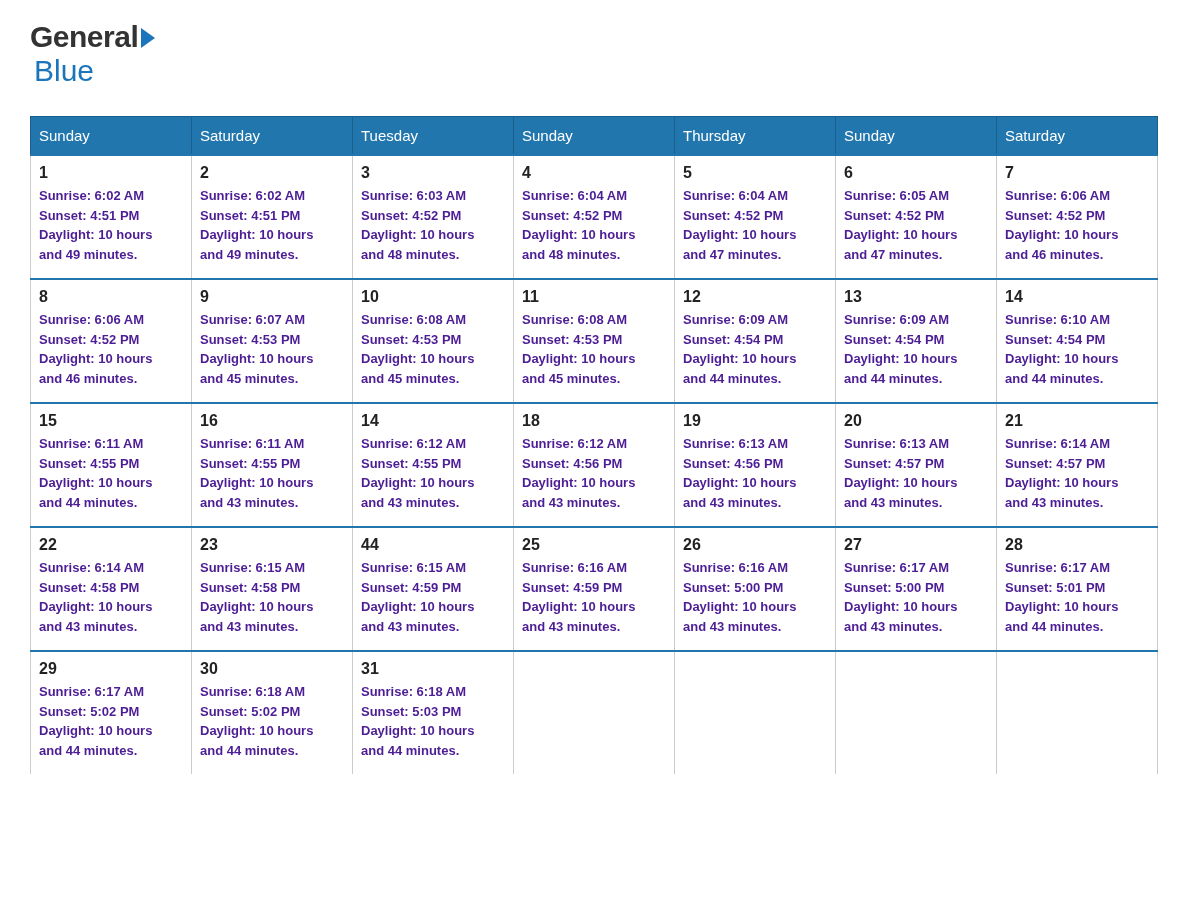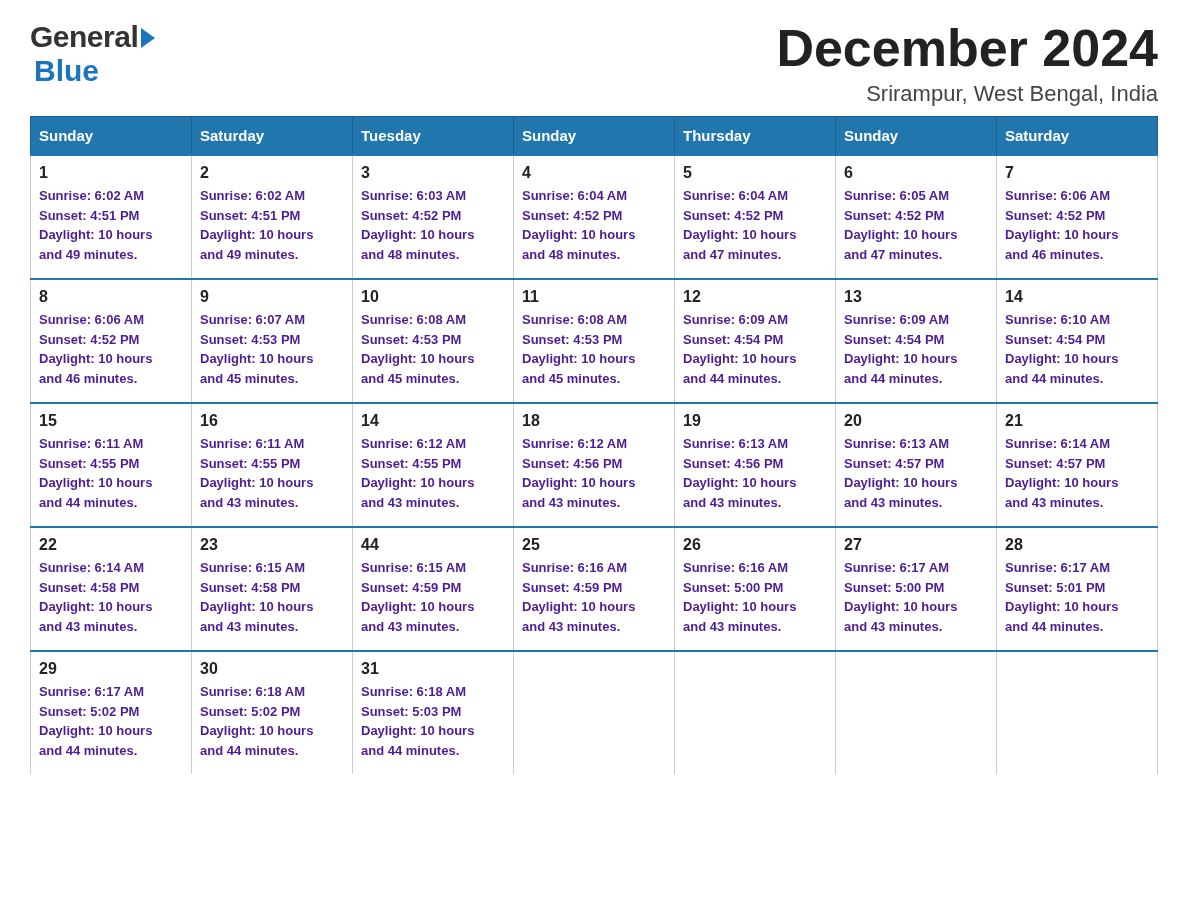--- a/index.html
+++ b/index.html
@@ -7,21 +7,21 @@
       font-family: Arial, sans-serif;
       background: #fff;
       padding: 20px 30px;
       width: 1188px;
       min-height: 918px;
     }
     .header {
       display: flex;
       justify-content: space-between;
       align-items: flex-start;
-      margin-bottom: 9px;
+      margin-bottom: 28px;
     }
     .title-section {
       text-align: right;
     }
     .month-title {
       font-size: 52px;
       font-weight: bold;
       color: #222;
       line-height: 1.1;
     }
@@ -33,21 +33,21 @@
     table {
       width: 100%;
       border-collapse: collapse;
       table-layout: fixed;
     }
     thead th {
       background-color: #2176ae;
       color: #fff;
       padding: 10px 8px;
       font-size: 15px;
-      font-weight: bold;
+      font-weight: normal;
       text-align: left;
       border: 1px solid #1a5f8e;
     }
     tbody td {
       vertical-align: top;
       padding: 8px 8px 14px 8px;
       font-size: 13px;
       color: #333;
       border-left: 1px solid #ccc;
       border-right: 1px solid #ccc;
@@ -101,41 +101,37 @@
       margin-left: 3px;
       margin-bottom: -2px;
     }
     .logo-row2 {
       display: flex;
       align-items: center;
       margin-left: 4px;
     }
     .logo-blue-line {
       font-size: 30px;
-      font-weight: bold;
+      font-weight: normal;
       color: #1a75bb;
     }
   </style>
 </head>
 <body>
 
 <div class="header">
   <div class="logo-container">
     <div class="logo-row1">
       <span class="logo-general">General</span>
       <span class="logo-triangle"></span>
     </div>
     <div class="logo-row2">
       <span class="logo-blue-line">Blue</span>
     </div>
   </div>
-  <div class="title-section">
-    <div class="month-title">December 2024</div>
-    <div class="location-title">Srirampur, West Bengal, India</div>
-  </div>
 </div>
 
 <table>
   <thead>
     <tr>
     <th>Sunday</th>
         <th>Saturday</th>
         <th>Tuesday</th>
         <th>Sunday</th>
         <th>Thursday</th>

